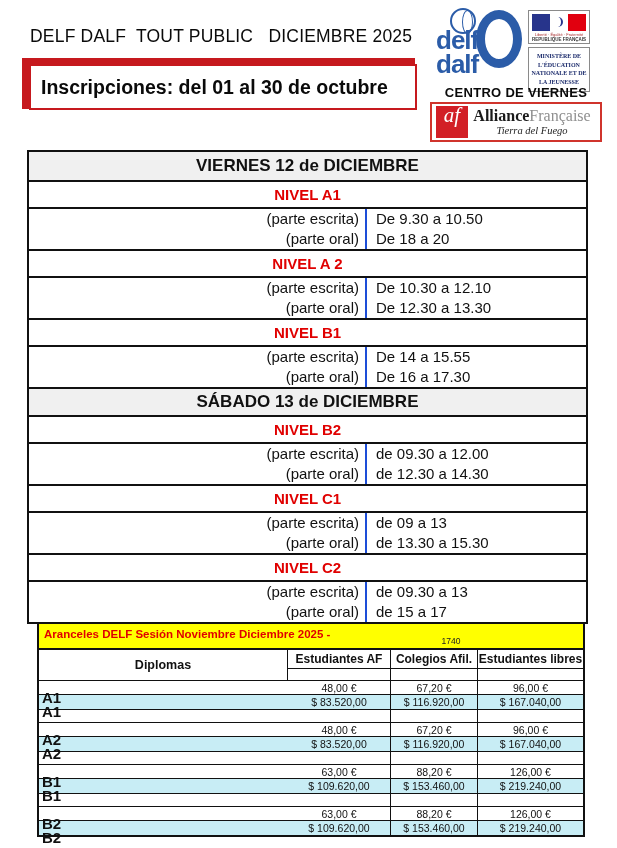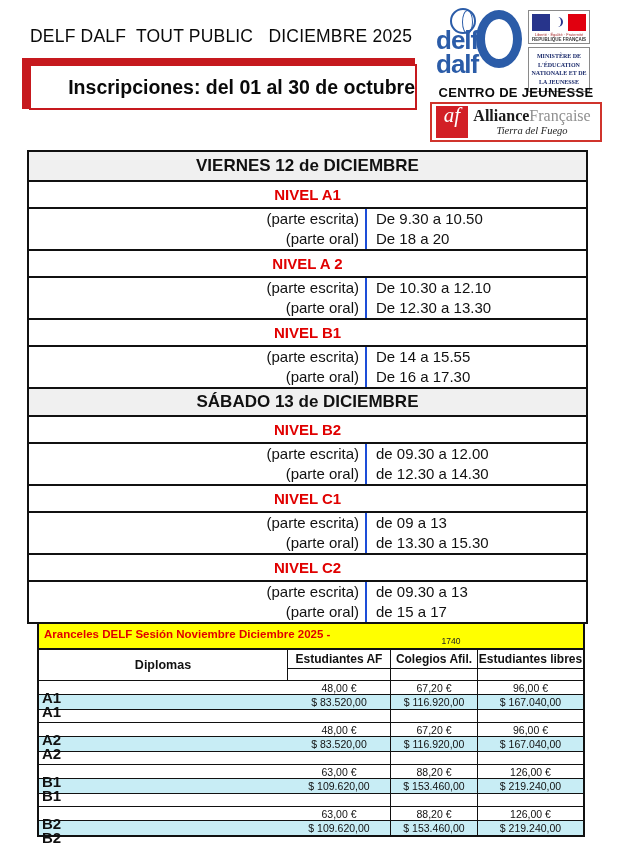--- a/index.html
+++ b/index.html
@@ -13,21 +13,21 @@
   .doc-title{
     position:absolute;left:30px;top:26px;font-size:17.5px;font-weight:normal;
     letter-spacing:.2px;white-space:pre;color:#0a0a0a;
   }
   .insc-shadow{
     position:absolute;left:22px;top:58px;width:393px;height:51px;background:#c6191e;
   }
   .insc-box{
     position:absolute;left:29px;top:64px;width:388px;height:46px;background:#fff;
     border:2px solid #c6191e;display:flex;align-items:center;padding-left:10px;
-    font-size:19.5px;font-weight:bold;white-space:pre;color:#0a0a0a;justify-content:flex-end;
+    font-size:19.5px;font-weight:bold;white-space:pre;color:#0a0a0a;
   }
 
   
   .delf-logo{position:absolute;left:434px;top:8px;width:94px;height:80px;}
   .delf-ring{
     position:absolute;right:6px;top:2px;width:46px;height:58px;
     border:9px solid #2b5ca8;border-radius:50%;
   }
   .delf-globe{
     position:absolute;left:16px;top:0px;width:26px;height:26px;
@@ -160,21 +160,21 @@
       <div class="flag-blue"></div>
       <div class="flag-white"></div>
       <div class="flag-red"></div>
     </div>
     <div class="motto1">Liberté · Égalité · Fraternité</div>
     <div class="motto2">RÉPUBLIQUE FRANÇAISE</div>
   </div>
   <div class="ministry-name">MINISTÈRE DE L'ÉDUCATION NATIONALE ET DE LA JEUNESSE</div>
 </div>
 
-<div class="center-label">CENTRO DE JEUNESSE</div>
+<div class="center-label">CENTRO DE VIERNES</div>
 
 <div class="af-box">
   <div class="af-square">af</div>
   <div class="af-right">
     <div class="af-name">
       <span class="bold">Alliance</span><span class="light">Française</span>
     </div>
     <div class="af-region">Tierra del Fuego</div>
   </div>
 </div>

